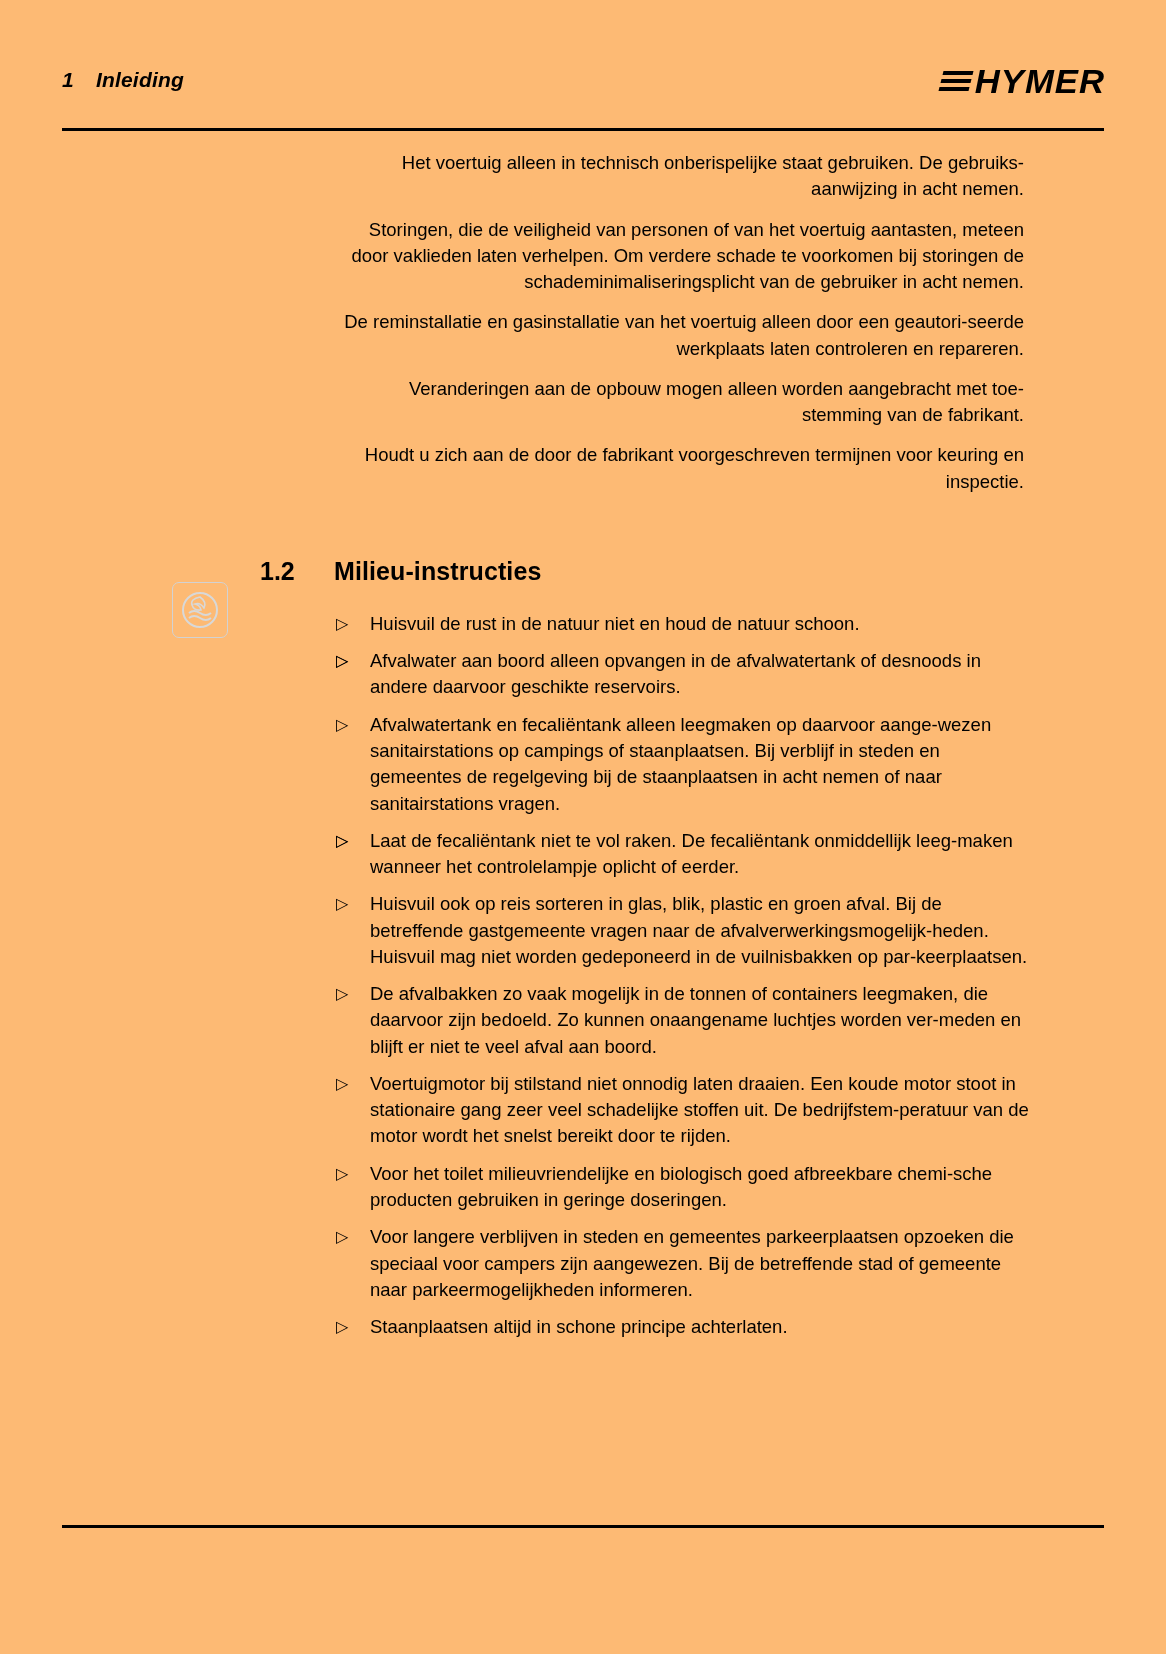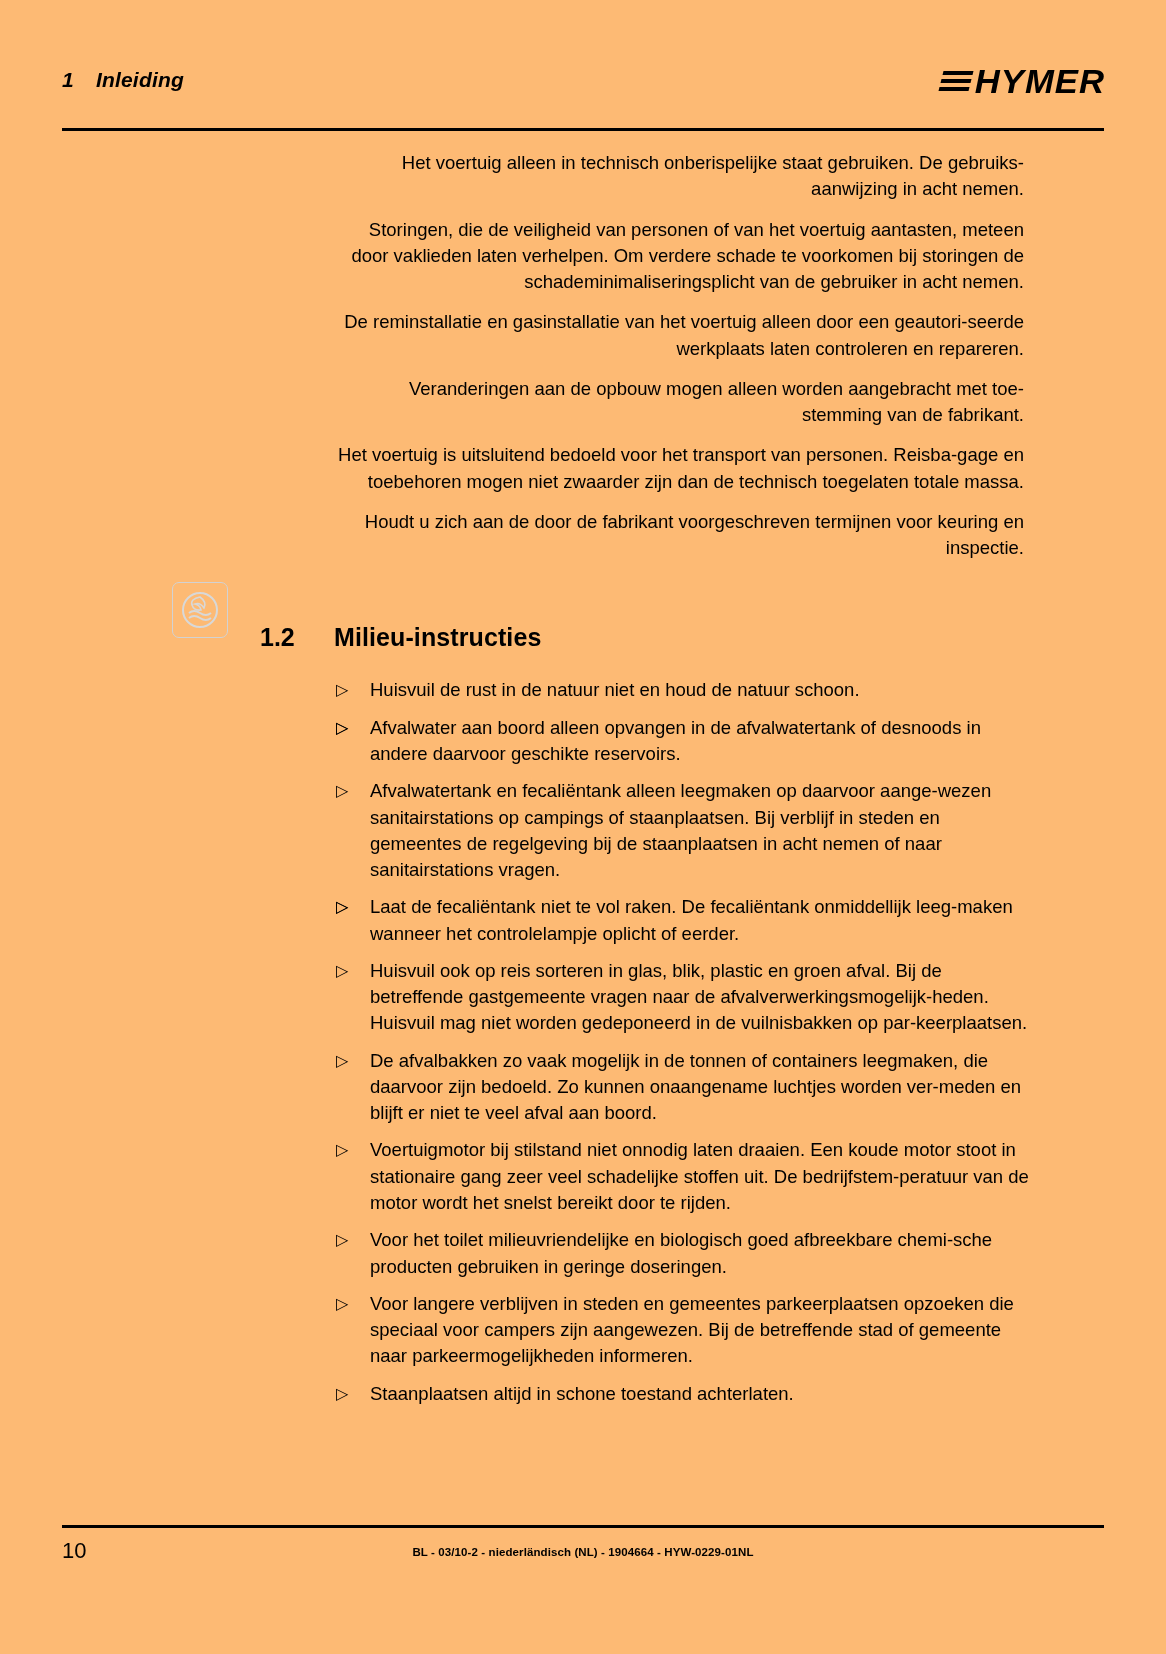--- a/index.html
+++ b/index.html
@@ -214,21 +214,20 @@
   </div>
   <div class="header-rule"></div>
 
   <div class="content">
 
     <div class="body-col">
       <p class="para">Het voertuig alleen in technisch onberispelijke staat gebruiken. De gebruiks-aanwijzing in acht nemen.</p>
       <p class="para">Storingen, die de veiligheid van personen of van het voertuig aantasten, meteen door vaklieden laten verhelpen. Om verdere schade te voorkomen bij storingen de schademinimaliseringsplicht van de gebruiker in acht nemen.</p>
       <p class="para">De reminstallatie en gasinstallatie van het voertuig alleen door een geautori-seerde werkplaats laten controleren en repareren.</p>
       <p class="para">Veranderingen aan de opbouw mogen alleen worden aangebracht met toe-stemming van de fabrikant.</p>
-      <p class="para">Het voertuig is uitsluitend bedoeld voor het transport van personen. Reisba-gage en toebehoren mogen niet zwaarder zijn dan de technisch toegelaten totale massa.</p>
       <p class="para">Houdt u zich aan de door de fabrikant voorgeschreven termijnen voor keuring en inspectie.</p>
     </div>
 
     <div class="section">
       <div class="section-num">1.2</div>
       <div class="section-title">Milieu-instructies</div>
     </div>
 
     <ul class="bullets">
       <li>
@@ -268,33 +267,29 @@
       <li>
         <span class="marker">▷</span>
         <span>Voor het toilet milieuvriendelijke en biologisch goed afbreekbare chemi-sche producten gebruiken in geringe doseringen.</span>
       </li>
       <li>
         <span class="marker">▷</span>
         <span>Voor langere verblijven in steden en gemeentes parkeerplaatsen opzoeken die speciaal voor campers zijn aangewezen. Bij de betreffende stad of gemeente naar parkeermogelijkheden informeren.</span>
       </li>
       <li>
         <span class="marker">▷</span>
-        <span>Staanplaatsen altijd in schone toestand achterlaten.</span>
+        <span>Staanplaatsen altijd in schone principe achterlaten.</span>
       </li>
     </ul>
   </div>
 
   <div class="env-icon">
     <svg width="54" height="54" viewBox="0 0 54 54" aria-hidden="true">
       <circle cx="27" cy="27" r="17" fill="none" stroke="#d8d8d8" stroke-width="2"></circle>
       <path d="M16 30 q5 -4 11 0 q6 4 11 0" fill="none" stroke="#d8d8d8" stroke-width="2"></path>
       <path d="M16 35 q5 -4 11 0 q6 4 11 0" fill="none" stroke="#d8d8d8" stroke-width="2"></path>
       <path d="M27 14 q7 5 4 11 q-4 -6 -9 -4 q5 1 6 6 q-7 1 -9 -5 q-2 -6 8 -8 z" fill="none" stroke="#d8d8d8" stroke-width="1.6"></path>
     </svg>
   </div>
 
   <div class="footer-rule"></div>
-  <div class="footer">
-    <div class="page-number">10</div>
-    <div class="footer-code">BL - 03/10-2 - niederländisch (NL) - 1904664 - HYW-0229-01NL</div>
-  </div>
 
 </div>
 
 </body></html>

